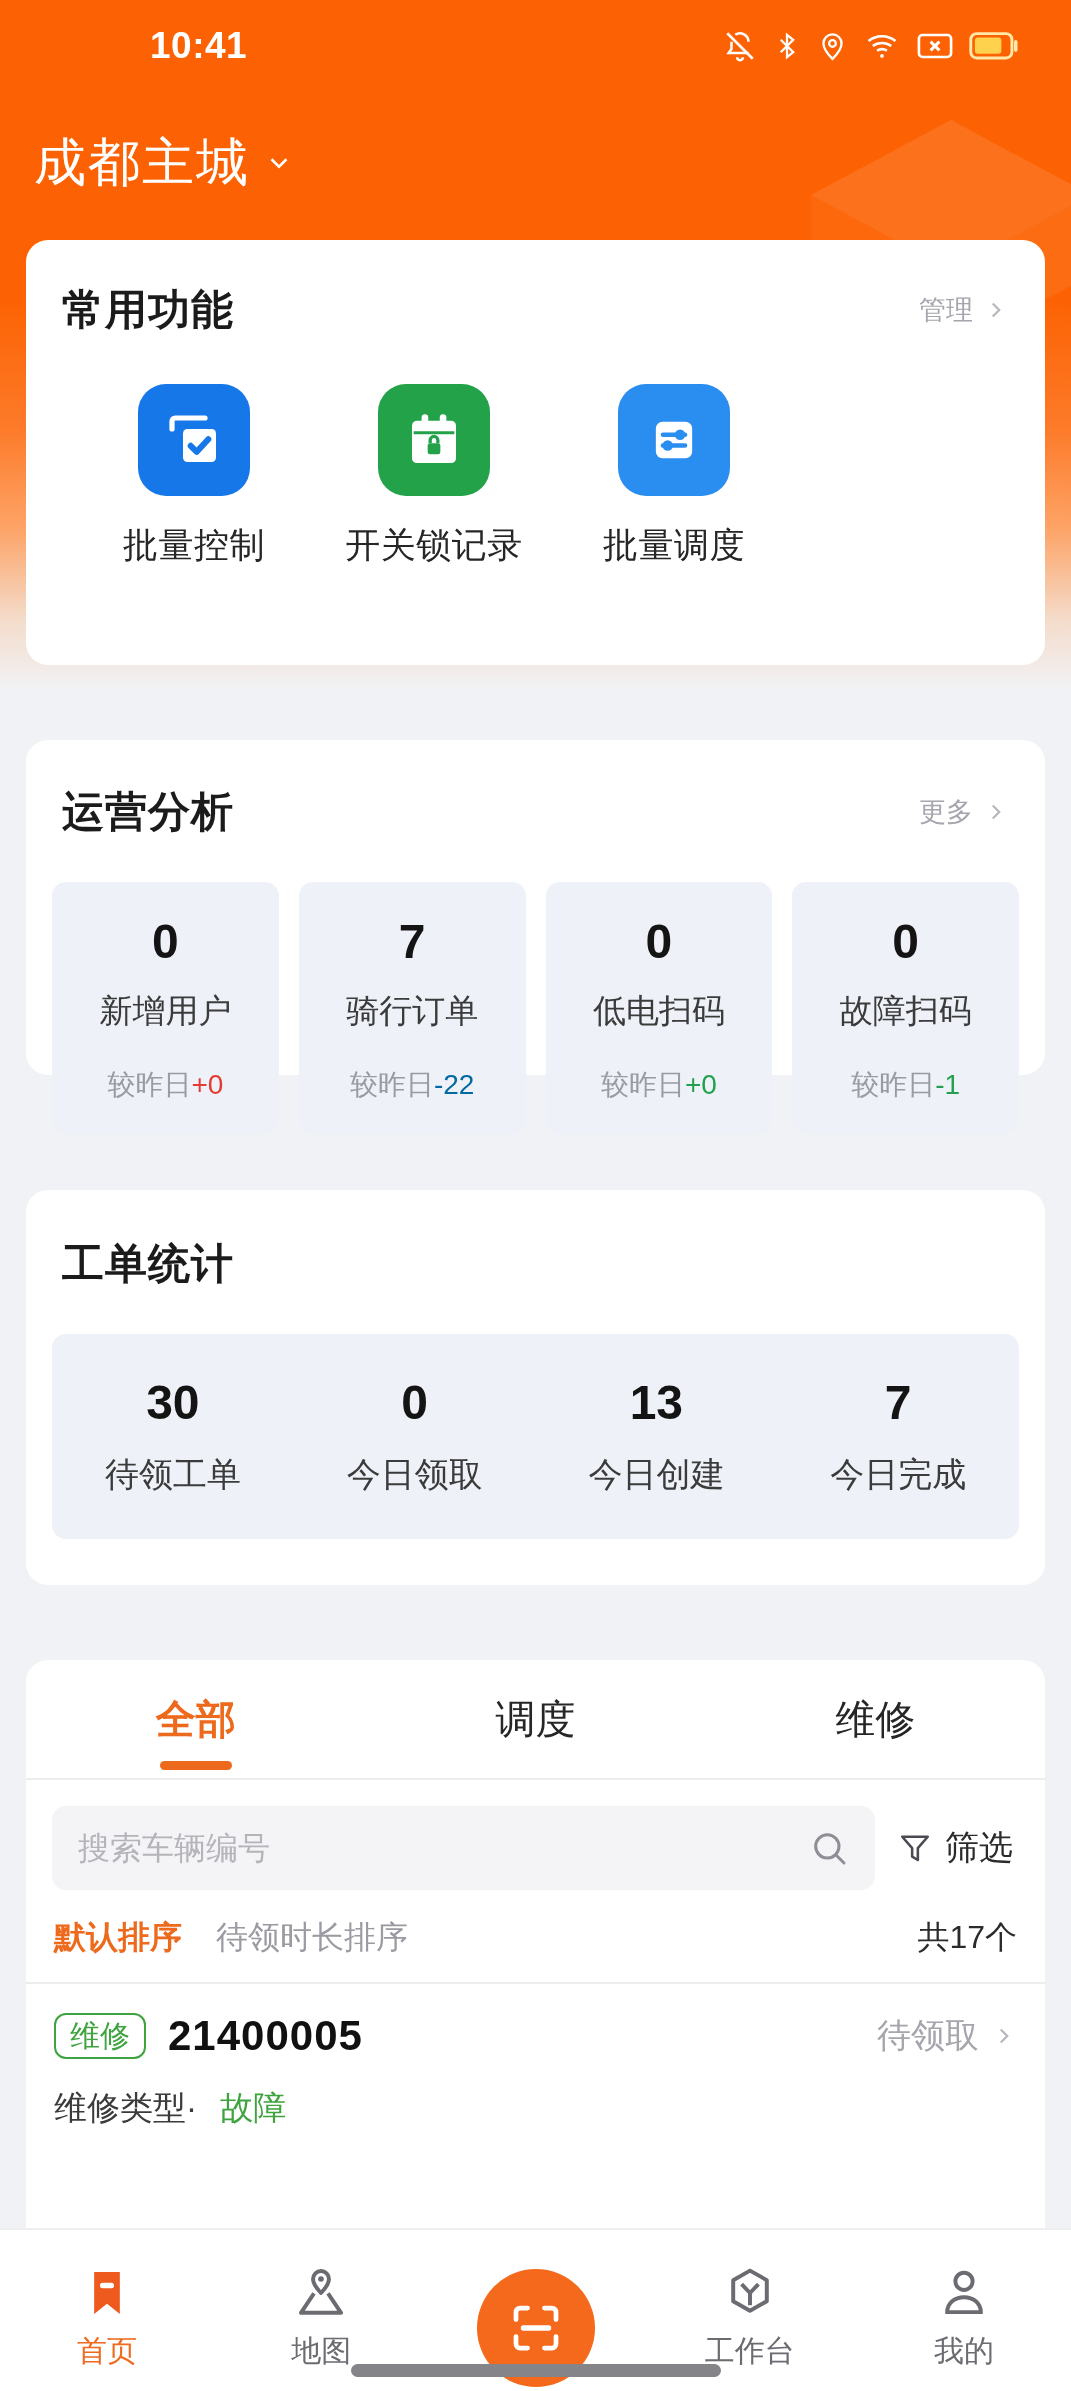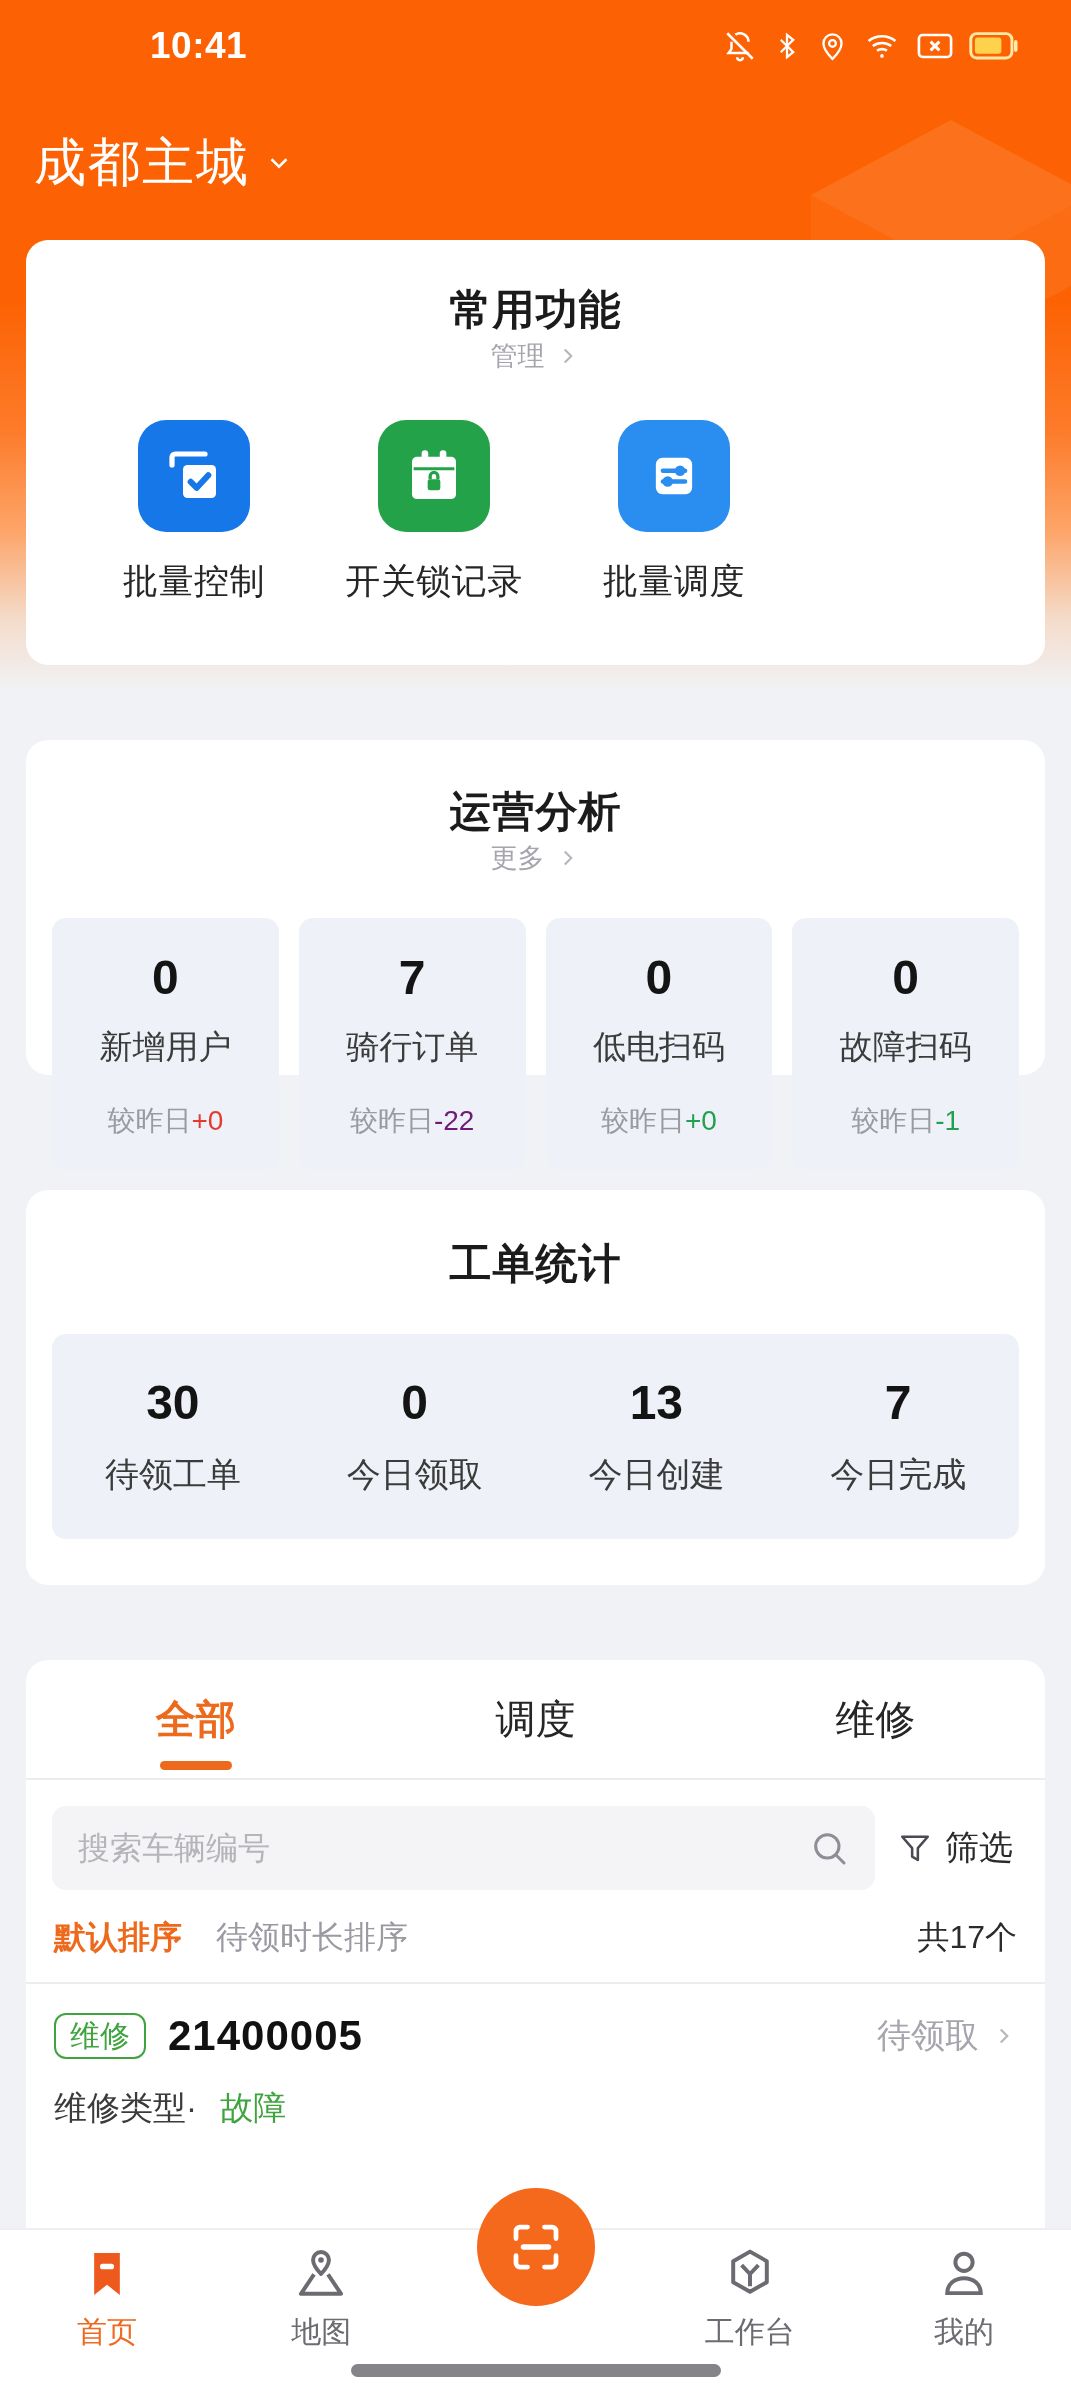--- a/index.html
+++ b/index.html
@@ -43,21 +43,20 @@
   .loc-text { color: #fff; font-size: 52px; font-weight: 500; letter-spacing: 2px; }
 
   
   .card {
     position: absolute; left: 26px; width: 1019px;
     background: #fff; border-radius: 22px; z-index: 2;
   }
   .card-head {
     display: flex; align-items: center; justify-content: space-between;
     padding: 0 36px;
-    flex-direction: column;
   }
   .card-title { font-size: 42px; font-weight: 700; color: #1b1b1b; letter-spacing: 1px; }
   .card-link {
     display: flex; align-items: center; gap: 10px;
     font-size: 27px; color: #a5a5ad;
   }
   .chev { display: block; }
 
   
   #card-quick { top: 240px; height: 425px; }
@@ -142,21 +141,21 @@
     margin-left: auto; display: flex; align-items: center; gap: 12px;
     font-size: 34px; color: #a5a5ad;
   }
   .wo-item-sub { margin-top: 26px; font-size: 33px; color: #3b3b3b; }
   .wo-item-sub .val { color: #3fa43f; margin-left: 14px; }
 
   
   .bottomnav {
     position: absolute; left: 0; bottom: 0; width: 1071px; height: 163px;
     background: #fff; z-index: 10; border-top: 2px solid #eeeef1;
-    display: flex; align-items: flex-start;
+    display: flex; align-items: center;
   }
   .nav-item {
     flex: 1; display: flex; flex-direction: column; align-items: center;
     padding-top: 16px;
   }
   .nav-label { margin-top: 10px; font-size: 30px; color: #6b6b72; }
   .nav-item.active .nav-label { color: #ee6a20; }
   .nav-center { flex: 1; position: relative; }
   .scan-btn {
     position: absolute; left: 50%; top: -42px; transform: translateX(-50%);
@@ -285,21 +284,21 @@
     </div>
     <div class="ops-row">
       <div class="ops-cell">
         <div class="ops-num">0</div>
         <div class="ops-name">新增用户</div>
         <div class="ops-delta"><span>较昨日</span><b style="color:#e33b32">+0</b></div>
       </div>
       <div class="ops-cell">
         <div class="ops-num">7</div>
         <div class="ops-name">骑行订单</div>
-        <div class="ops-delta"><span>较昨日</span><b style="color:#701a75">-22</b></div>
+        <div class="ops-delta"><span>较昨日</span><b style="color:#0369a1">-22</b></div>
       </div>
       <div class="ops-cell">
         <div class="ops-num">0</div>
         <div class="ops-name">低电扫码</div>
         <div class="ops-delta"><span>较昨日</span><b style="color:#21a150">+0</b></div>
       </div>
       <div class="ops-cell">
         <div class="ops-num">0</div>
         <div class="ops-name">故障扫码</div>
         <div class="ops-delta"><span>较昨日</span><b style="color:#21a150">-1</b></div>

